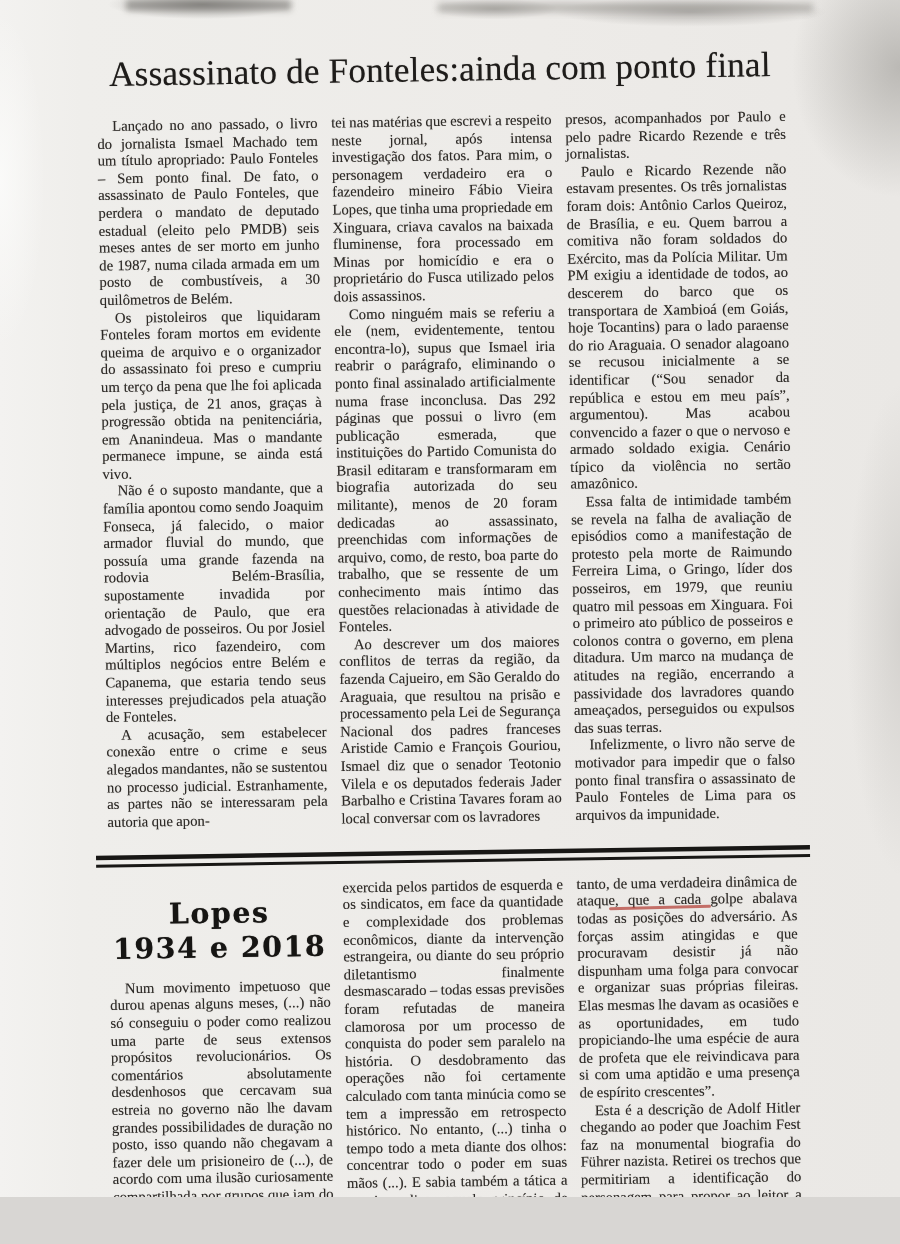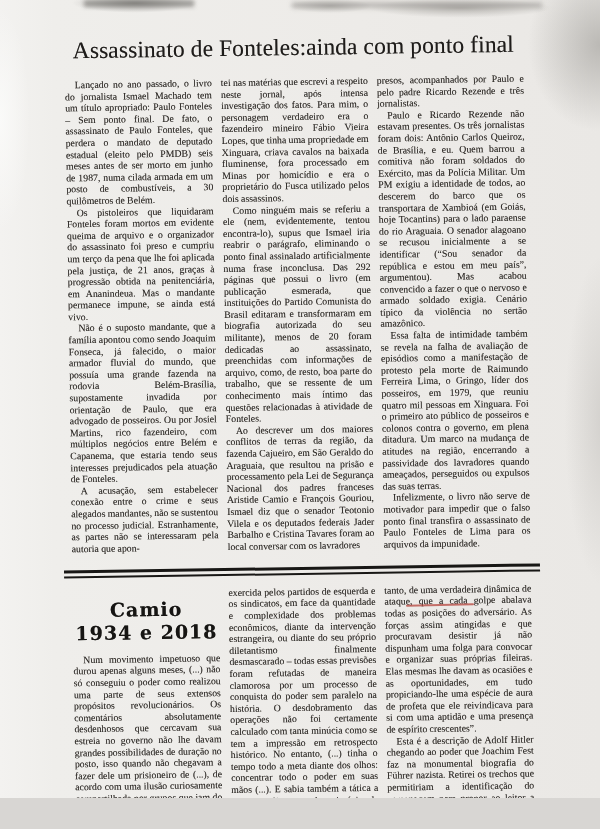--- a/index.html
+++ b/index.html
@@ -85,21 +85,21 @@
     </div>
 
     <div class="divider">
       <div class="rl1"></div>
       <div class="rl2"></div>
     </div>
 
     <div class="cols">
       <div class="col">
         <h2 class="heading2">
-          <span>Camio</span><br>
+          <span>Lopes</span><br>
           <span>1934 e 2018</span>
         </h2>
         <div>
             <p class="para indent">Num movimento impetuoso que durou apenas alguns meses, (...) não só conseguiu o poder como realizou uma parte de seus extensos propósitos revolucionários. Os comentários absolutamente desdenhosos que cercavam sua estreia no governo não lhe davam grandes possibilidades de duração no posto, isso quando não chegavam a fazer dele um prisioneiro de (...), de acordo com uma ilusão curiosamente compartilhada por grupos que iam do centro aos social-democratas e aos comunistas. Mas as previsões céticas relativas ao seu insucesso diante do poder dos elementos conservadores (...), diante da resistência das massas, em especial</p>
           </div>
       </div>
       <div class="col">
           <p class="para">exercida pelos partidos de esquerda e os sindicatos, em face da quantidade e complexidade dos problemas econômicos, diante da intervenção estrangeira, ou diante do seu próprio diletantismo finalmente desmascarado – todas essas previsões foram refutadas de maneira clamorosa por um processo de conquista do poder sem paralelo na história. O desdobramento das operações não foi certamente calculado com tanta minúcia como se tem a impressão em retrospecto histórico. No entanto, (...) tinha o tempo todo a meta diante dos olhos: concentrar todo o poder em suas mãos (...). E sabia também a tática a seguir: aplicar aquele princípio de legalidade modificado pela angústia e o sentimento de insegurança, que testara com sucesso nos anos anteriores. Lançava mão, para</p>
         </div>
       <div class="col">

